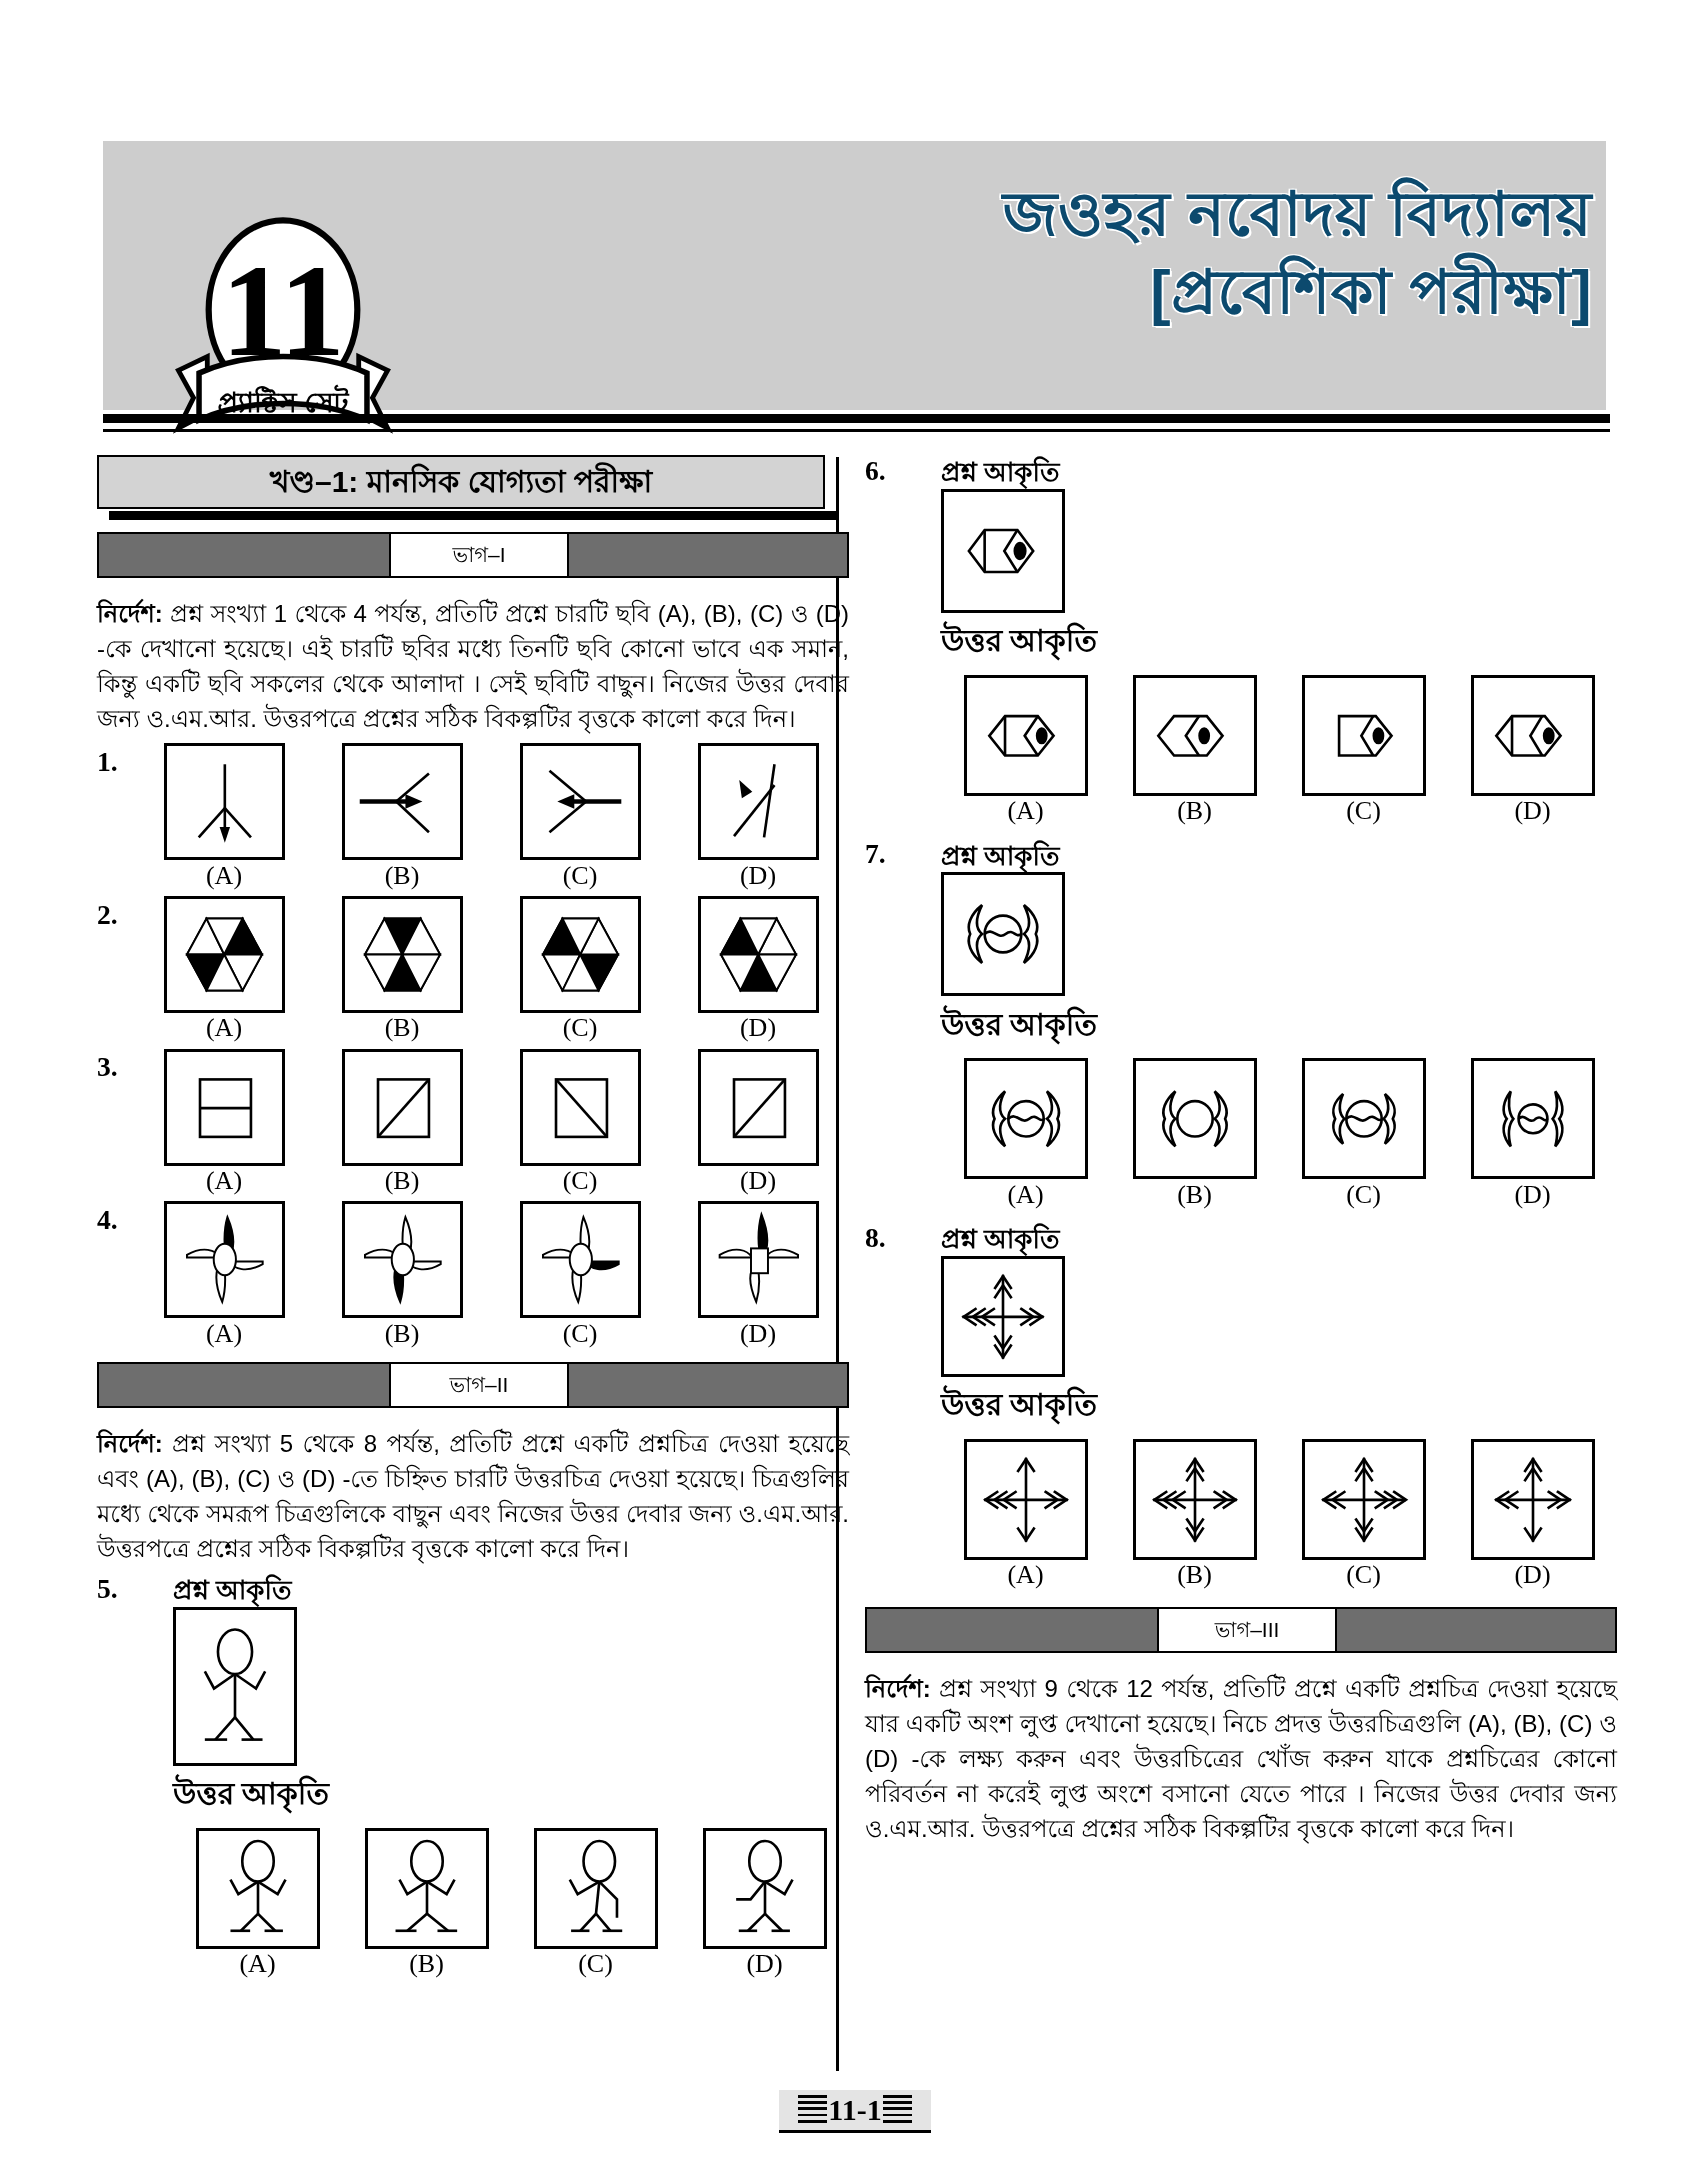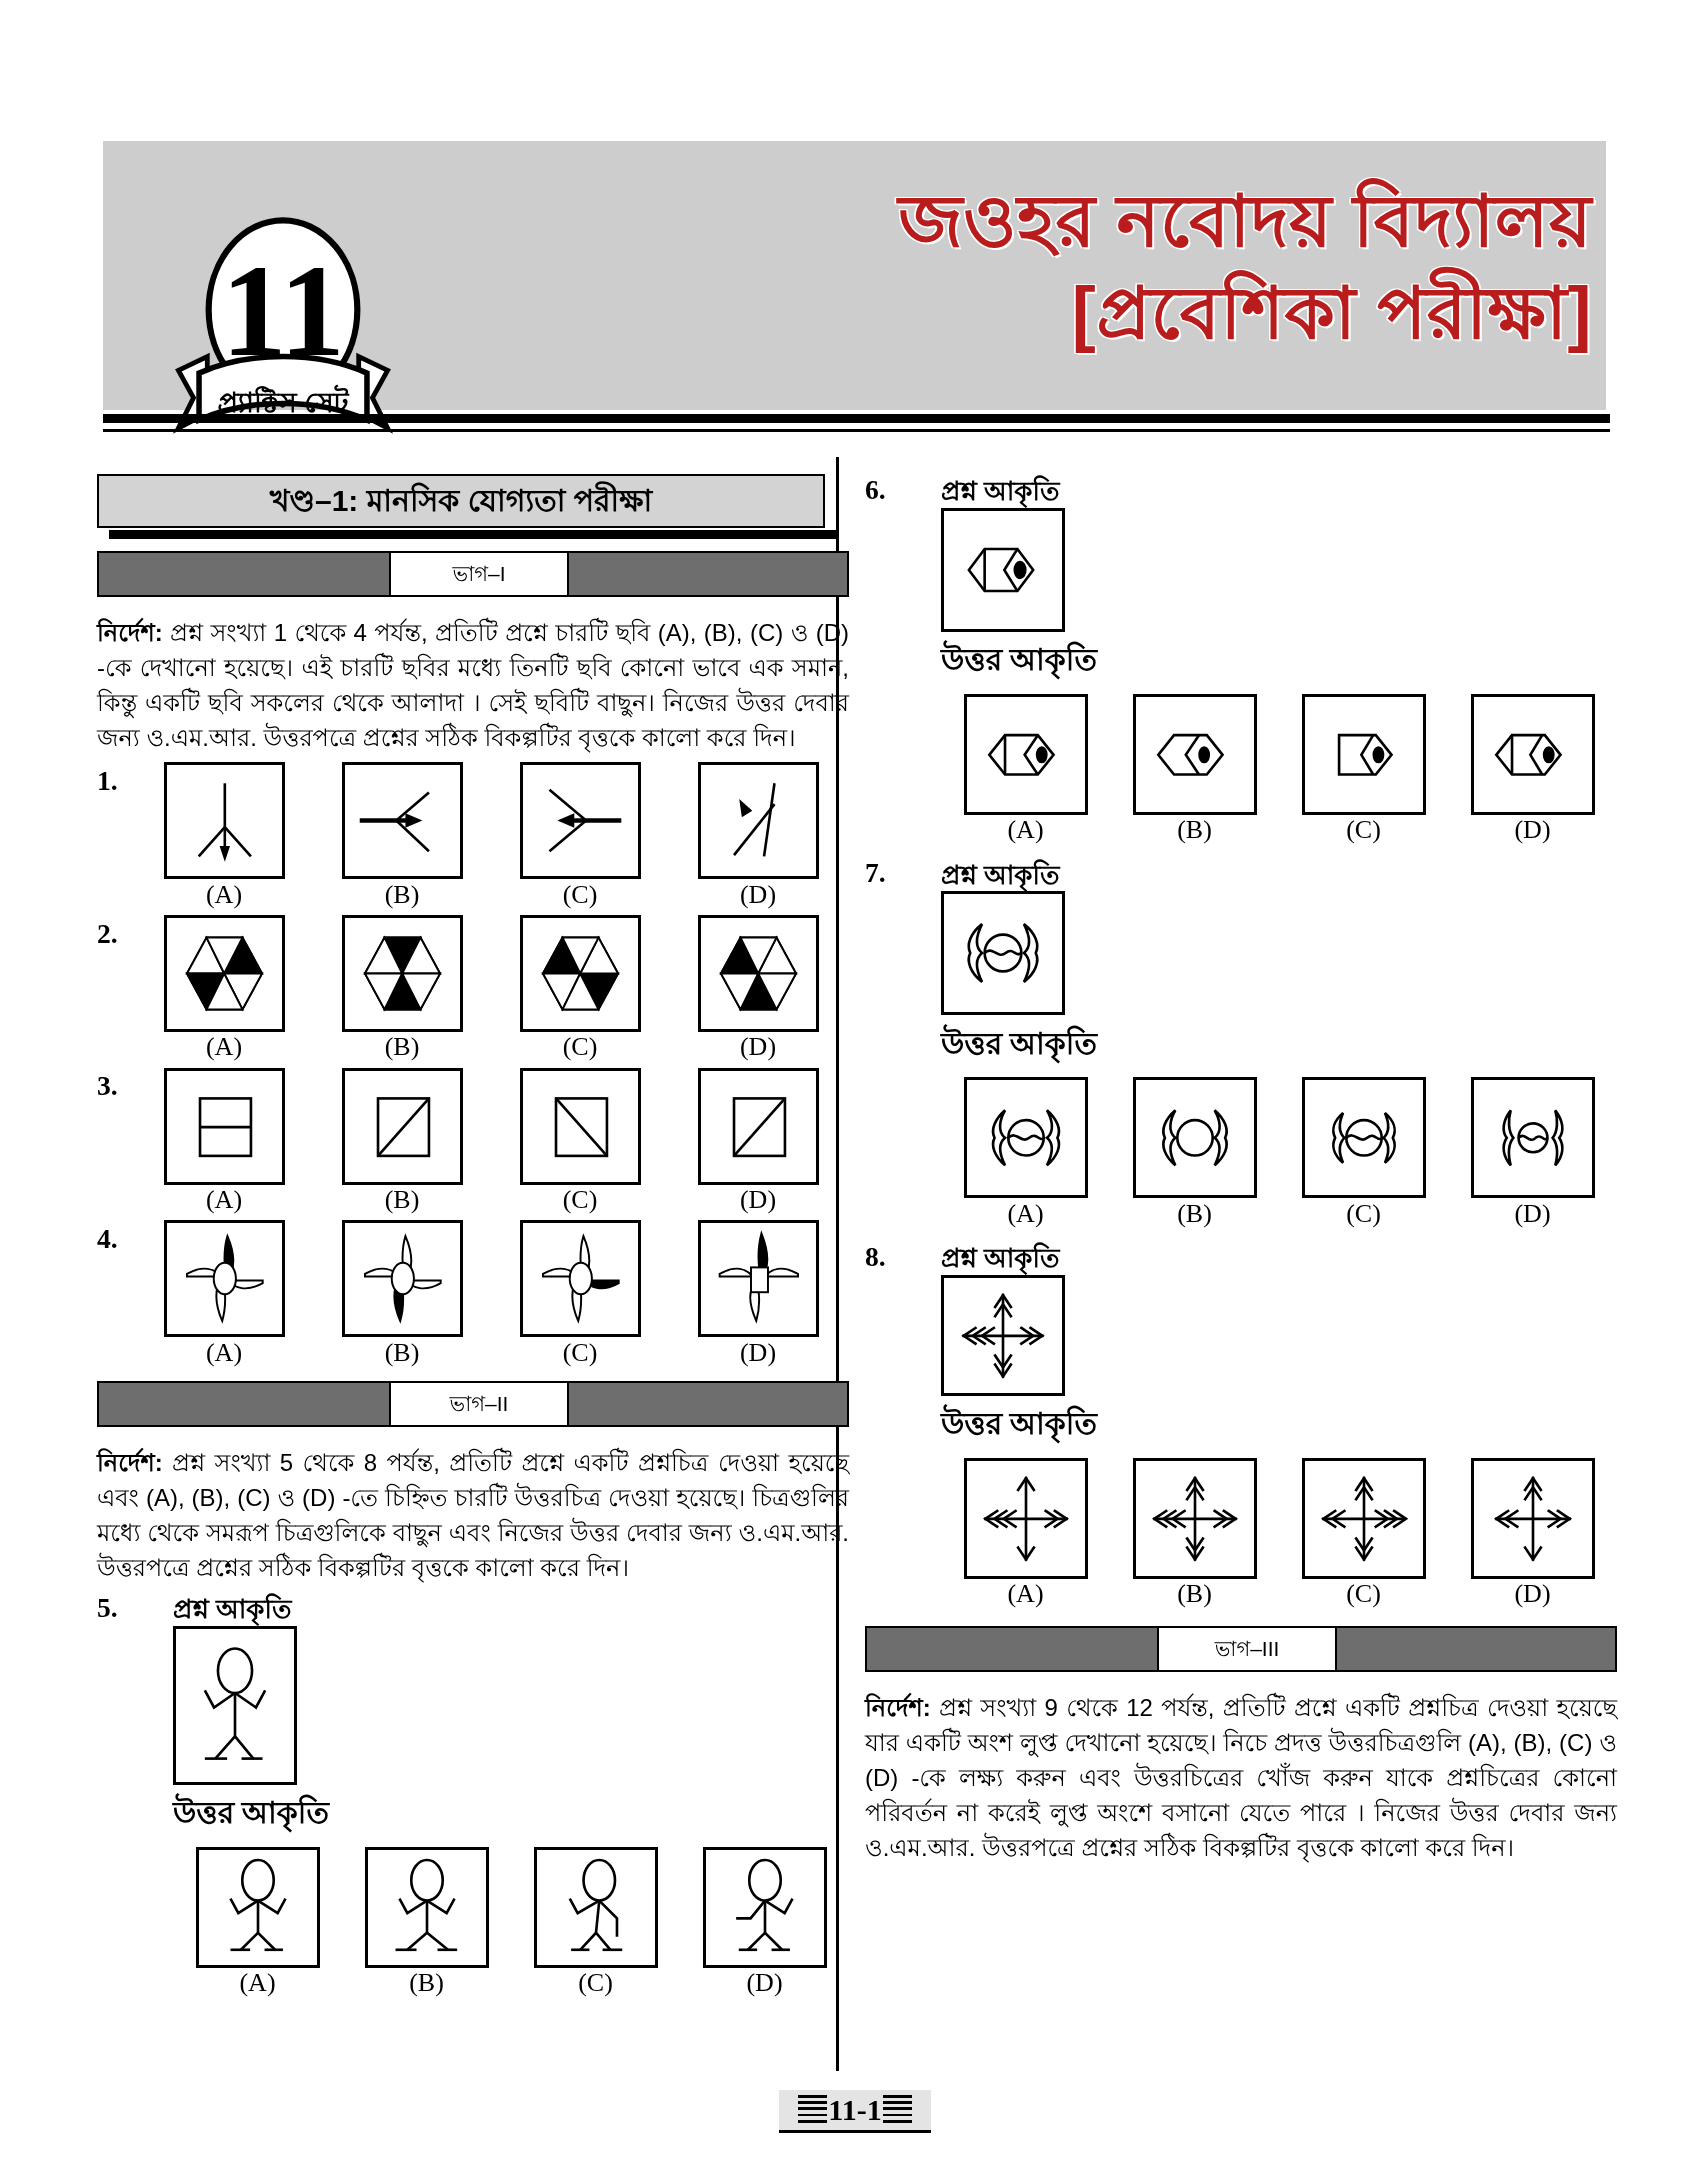--- a/index.html
+++ b/index.html
@@ -9,27 +9,27 @@
   
   .header{position:absolute;left:103px;top:141px;width:1503px;height:269px;background:#cdcdcd;}
   .hdr-rule1{position:absolute;left:103px;top:414px;width:1507px;height:9px;background:#000;}
   .hdr-rule2{position:absolute;left:103px;top:429px;width:1507px;height:2.8px;background:#000;}
 
   .badge{position:absolute;left:63px;top:72px;width:234px;height:228px;}
   .badge svg{display:block;}
 
   .hdr-title{position:absolute;right:13.8px;top:34px;width:1034px;text-align:right;}
   .hdr-title .l1,.hdr-title .l2{
-     font-family:"Liberation Sans",sans-serif;font-weight:bold;color:#b91c1c;
-     font-size:72px;line-height:1.28;letter-spacing:0.7px;
+     font-family:"Liberation Sans",sans-serif;font-weight:bold;color:#0c4a6e;
+     font-size:61px;line-height:1.28;letter-spacing:0.7px;
      text-shadow:2.1px 2.1px 0 #fff,-1.4px -1.4px 0 #fff,1.4px -1.4px 0 #fff,-1.4px 1.4px 0 #fff;
   }
 
   
-  .col{position:absolute;top:474px;width:752px;}
+  .col{position:absolute;top:455px;width:752px;}
   .col-left{left:97px;}
   .col-right{left:865px;}
   .divider{position:absolute;left:836px;top:457px;width:3.4px;height:1614px;background:#000;}
 
   
   .khanda{position:relative;width:728px;height:54px;background:#d3d3d3;border:2.1px solid #000;
           box-sizing:border-box;}
   .khanda::after{content:"";position:absolute;left:9.7px;top:54px;width:728px;height:9px;background:#000;}
   .khanda span{display:block;text-align:center;font-family:"Liberation Sans",sans-serif;
      font-weight:bold;font-size:30px;line-height:50px;letter-spacing:0px;}

